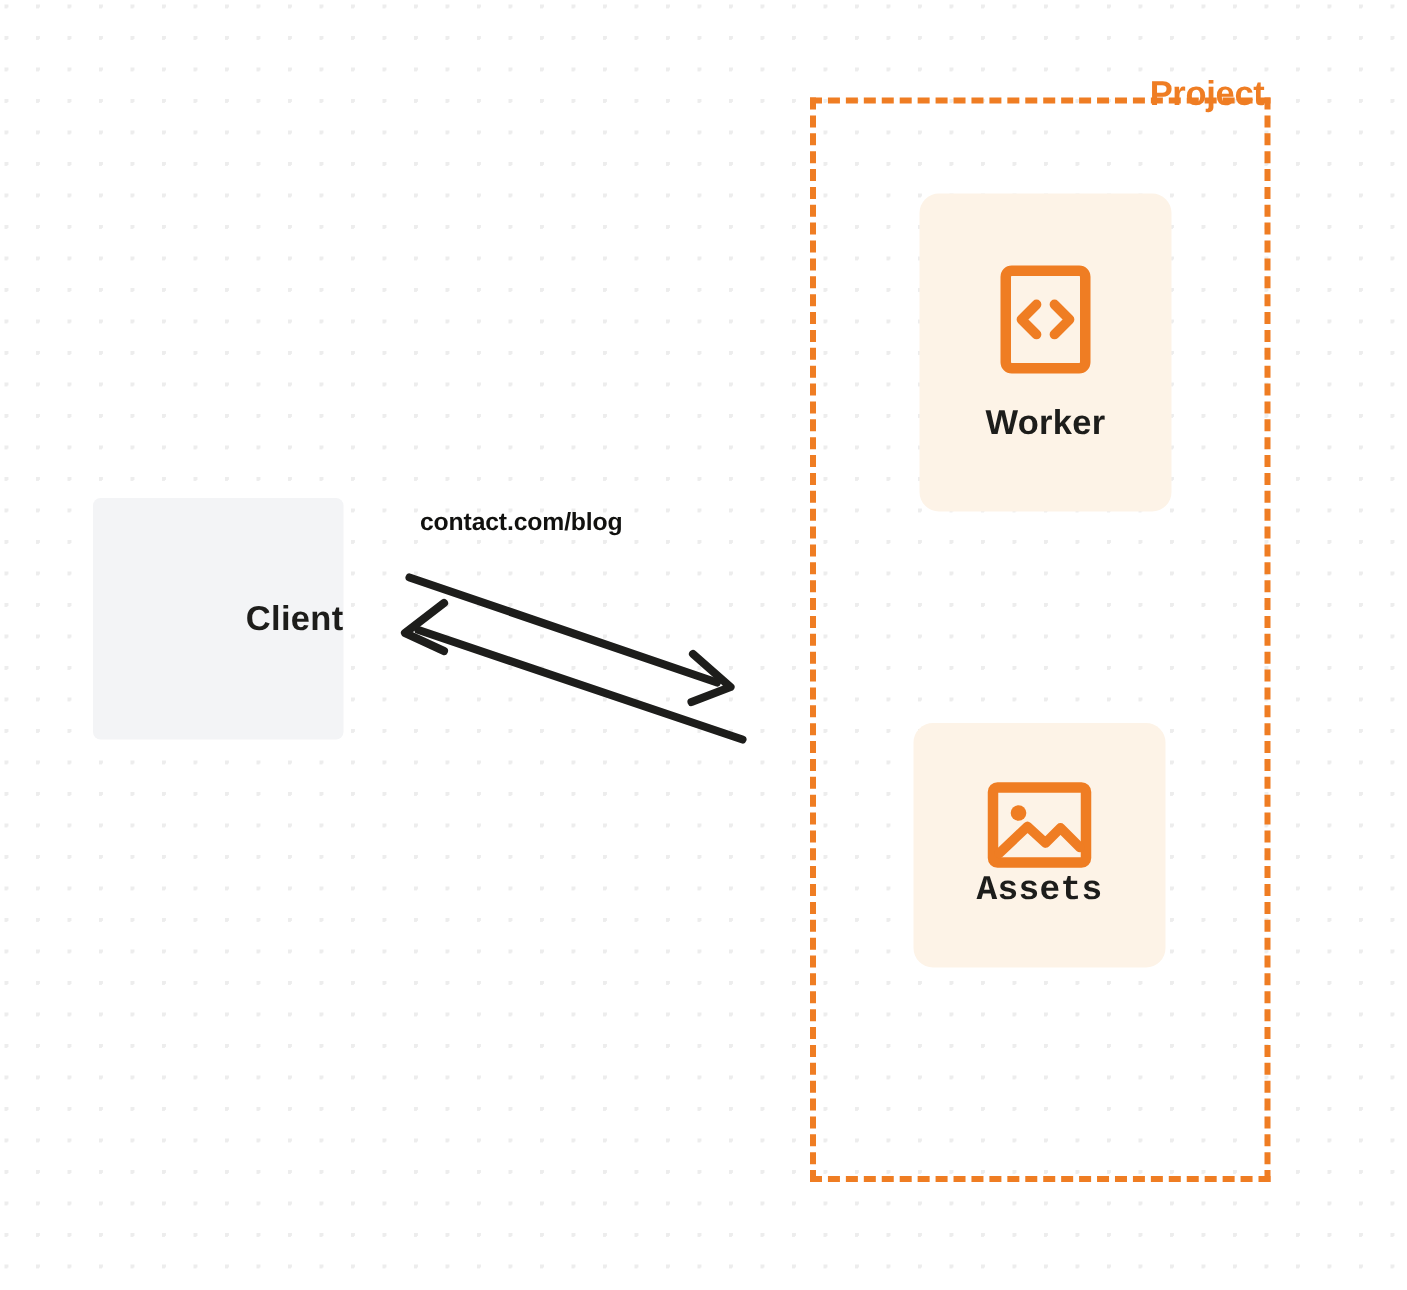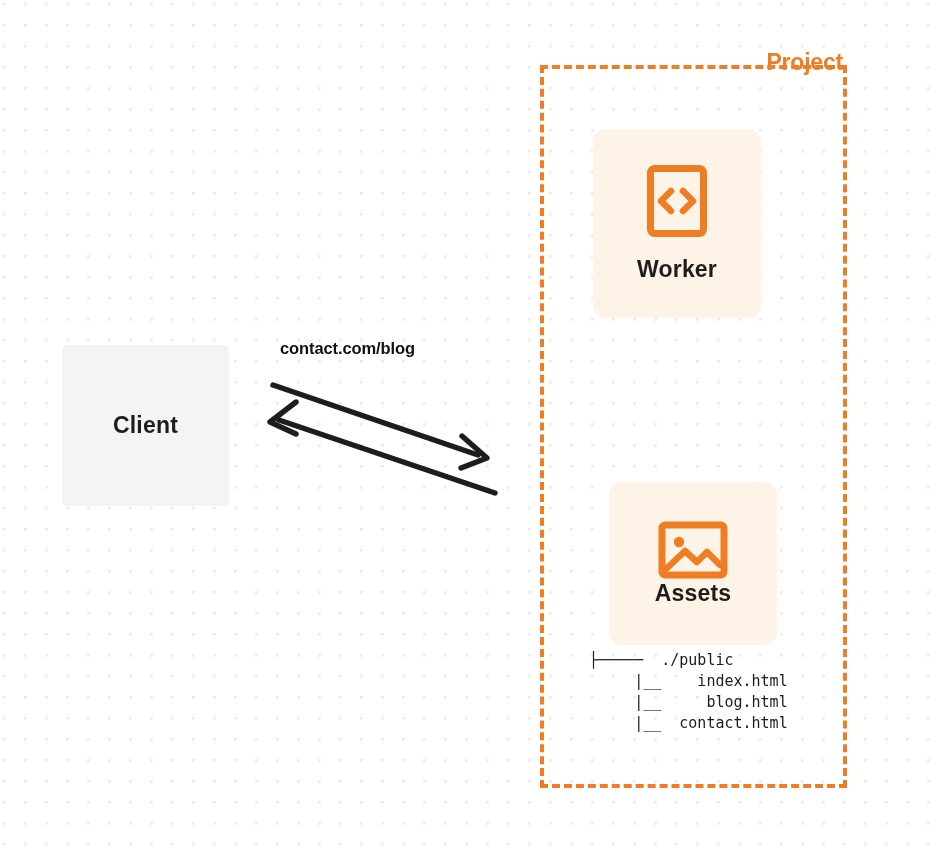--- a/index.html
+++ b/index.html
@@ -21,28 +21,28 @@
     background-color: #ffffff;
     background-image: radial-gradient(circle at 1px 1px, #ededed 1.6px, transparent 1.7px);
     background-size: 21px 21px;
     background-position: 3px 3px;
   }
 
   
   #client-node {
     position: absolute;
     left: 62px;
-    top: 345px;
+    top: 332px;
     width: 167px;
     height: 161px;
     background: #f3f4f6;
     border-radius: 5px;
     display: flex;
     align-items: center;
-    justify-content: center;
+    justify-content: flex-end;
   }
   #client-node .node-label {
     font-size: 23px;
     font-weight: bold;
     color: #1d1d1b;
     letter-spacing: 0.2px;
   }
 
   
   #request-label {
@@ -95,42 +95,42 @@
     position: absolute;
     width: 168px;
     background: #fdf3e7;
     border-radius: 13px;
     display: flex;
     flex-direction: column;
     align-items: center;
     justify-content: center;
   }
   #worker-card {
-    left: 593px;
+    left: 613px;
     top: 129px;
-    height: 189px;
+    height: 212px;
   }
   #assets-card {
     left: 609px;
     top: 482px;
     height: 163px;
   }
   .card .card-icon {
     display: block;
     line-height: 0;
   }
   .card .card-label {
     margin-top: 16px;
     font-size: 23px;
     font-weight: bold;
     color: #1d1d1b;
     letter-spacing: 0.2px;
   }
   #worker-card .card-label { margin-top: 18px; }
-  #assets-card .card-label { margin-top: 1px; }
+  #assets-card .card-label { margin-top: 1px; font-family: Liberation Mono, monospace; }
 
   
   #file-tree {
     position: absolute;
     left: 589px;
     top: 650px;
     font-family: "DejaVu Sans Mono", monospace;
     font-size: 15px;
     line-height: 21px;
     color: #1d1d1b;
@@ -181,18 +181,14 @@
     <span class="card-icon">
       <svg width="70" height="58" viewBox="0 0 70 58">
         <rect x="4" y="4" width="62" height="50" rx="3" ry="3" fill="none" stroke="#ef7d23" stroke-width="7"></rect>
         <circle cx="21" cy="21" r="5.2" fill="#ef7d23"></circle>
         <polyline points="8,48 27,30 39,41 49,31 62,44" fill="none" stroke="#ef7d23" stroke-width="6.5" stroke-linecap="round" stroke-linejoin="round"></polyline>
       </svg>
     </span>
     <span class="card-label">Assets</span>
   </div>
 
-  <div id="file-tree">├─────  ./public
-     |__    index.html
-     |__     blog.html
-     |__  contact.html</div>
 
 </div>
 
 </body></html>

